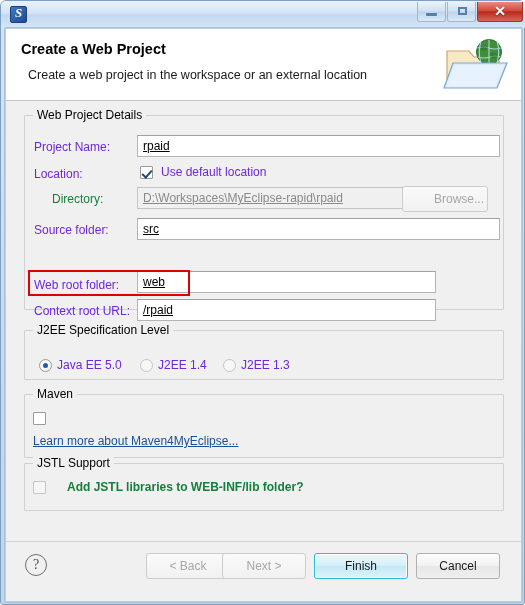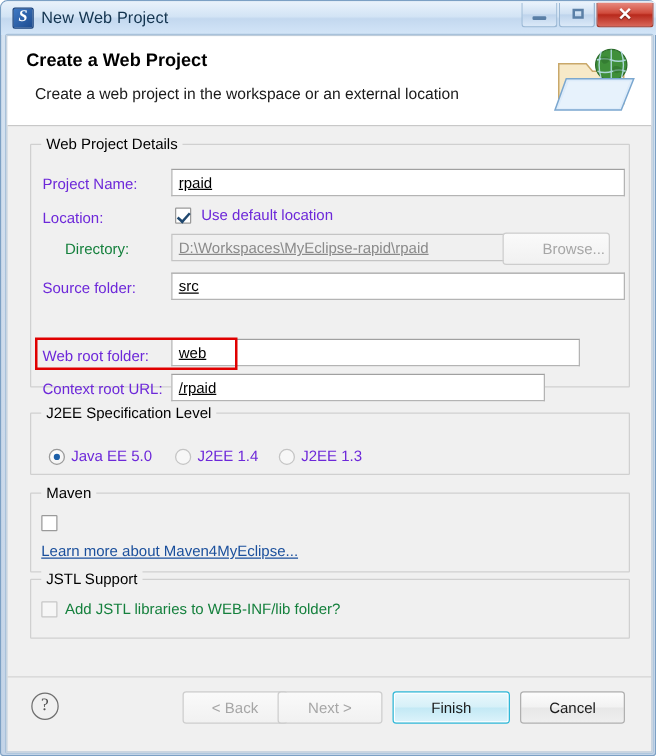--- a/index.html
+++ b/index.html
@@ -308,21 +308,20 @@
     font-family: "Liberation Serif", serif;
   }
 </style>
 </head>
 <body>
 
 <div class="window">
 
   <div class="titlebar">
     <div class="title-icon"></div>
-    <div class="title-text">New Web Project</div>
     <div class="wbtns">
       <div class="wbtn min"></div>
       <div class="wbtn max"></div>
       <div class="wbtn close">
         <span class="x">✕</span>
       </div>
     </div>
   </div>
 
   <div class="frame-inner-edge"></div>
@@ -359,21 +358,21 @@
     <div class="lbl dim" style="left:46px; top:163px;">Directory:</div>
     <div class="tf disabled" style="left:131px; top:158px; width:269px;">D:\Workspaces\MyEclipse-rapid\rpaid</div>
     <div class="btn disabled" style="left:396px; top:157px; width:86px;padding-left:28px;">
       <span>Browse...</span>
     </div>
 
     <div class="lbl" style="left:28px; top:194px;">Source folder:</div>
     <div class="tf" style="left:131px; top:189px; width:363px;">src</div>
 
     <div class="lbl" style="left:28px; top:249px;">Web root folder:</div>
-    <div class="tf" style="left:131px; top:242px; width:327px;">web</div>
+    <div class="tf" style="left:131px; top:242px; width:299px;">web</div>
     <div class="redbox" style="left:22px; top:241px; width:162px; height:26px;"></div>
 
     <div class="lbl" style="left:28px; top:275px;">Context root URL:</div>
     <div class="tf" style="left:131px; top:270px; width:299px;">/rpaid</div>
 
     <div class="group" style="left:18px; top:301px; width:480px; height:50px;">
       <span class="group-title">J2EE Specification Level</span>
     </div>
     <div class="rb sel" style="left:33px; top:330px;"></div>
     <div class="lbl" style="left:51px; top:329px;">Java EE 5.0</div>
@@ -385,21 +384,21 @@
     <div class="group" style="left:18px; top:365px; width:480px; height:64px;">
       <span class="group-title">Maven</span>
     </div>
     <div class="cb" style="left:27px; top:383px;"></div>
     <div class="link" style="left:27px; top:405px;">Learn more about Maven4MyEclipse...</div>
 
     <div class="group" style="left:18px; top:434px; width:480px; height:48px;">
       <span class="group-title">JSTL Support</span>
     </div>
     <div class="cb disabled" style="left:27px; top:452px;"></div>
-    <div class="lbl dim" style="left:46px; top:451px;">Add JSTL libraries to WEB-INF/lib folder?</div>
+    <div class="lbl dim" style="left:61px; top:451px;font-weight:bold;">Add JSTL libraries to WEB-INF/lib folder?</div>
 
     <div class="sep" style="left:0px; top:512px; width:515px;"></div>
 
     <div class="help-icon" style="left:19px; top:525px;">?</div>
 
     <div class="btn disabled" style="left:140px; top:524px; width:84px;">
       <span>&lt; Back</span>
     </div>
     <div class="btn disabled" style="left:216px; top:524px; width:84px;">
       <span>Next &gt;</span>

